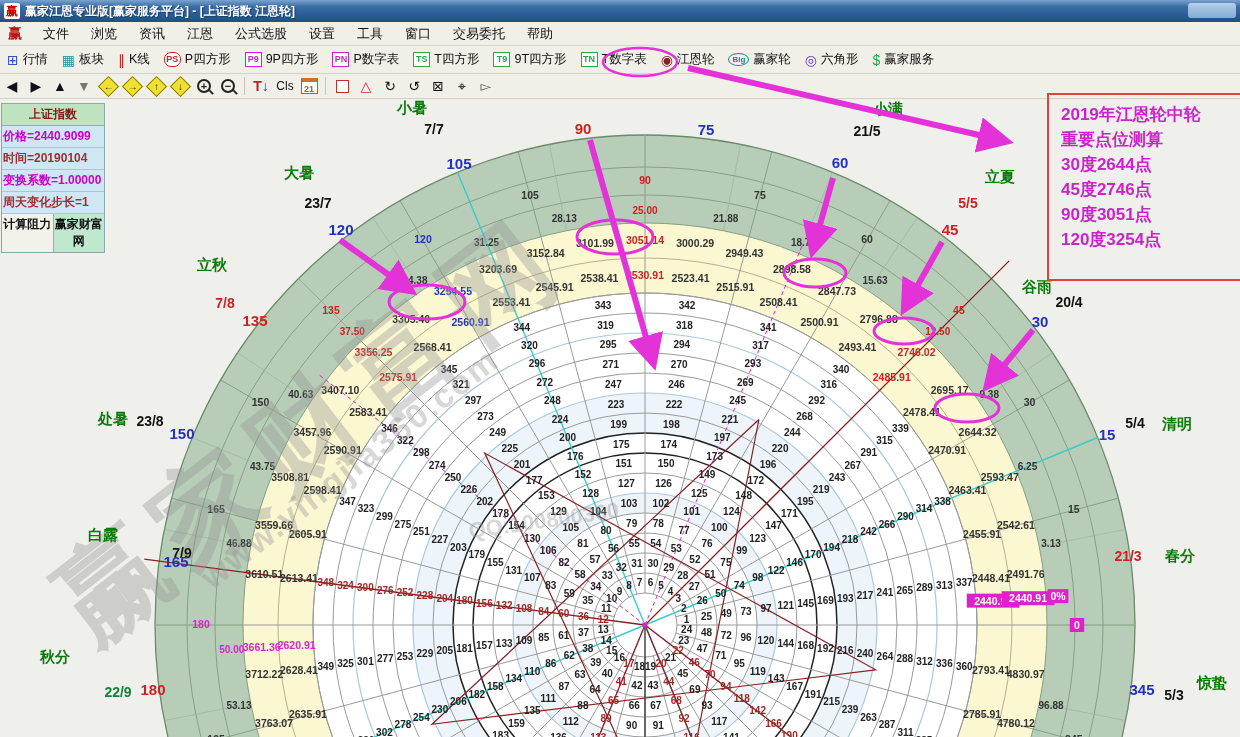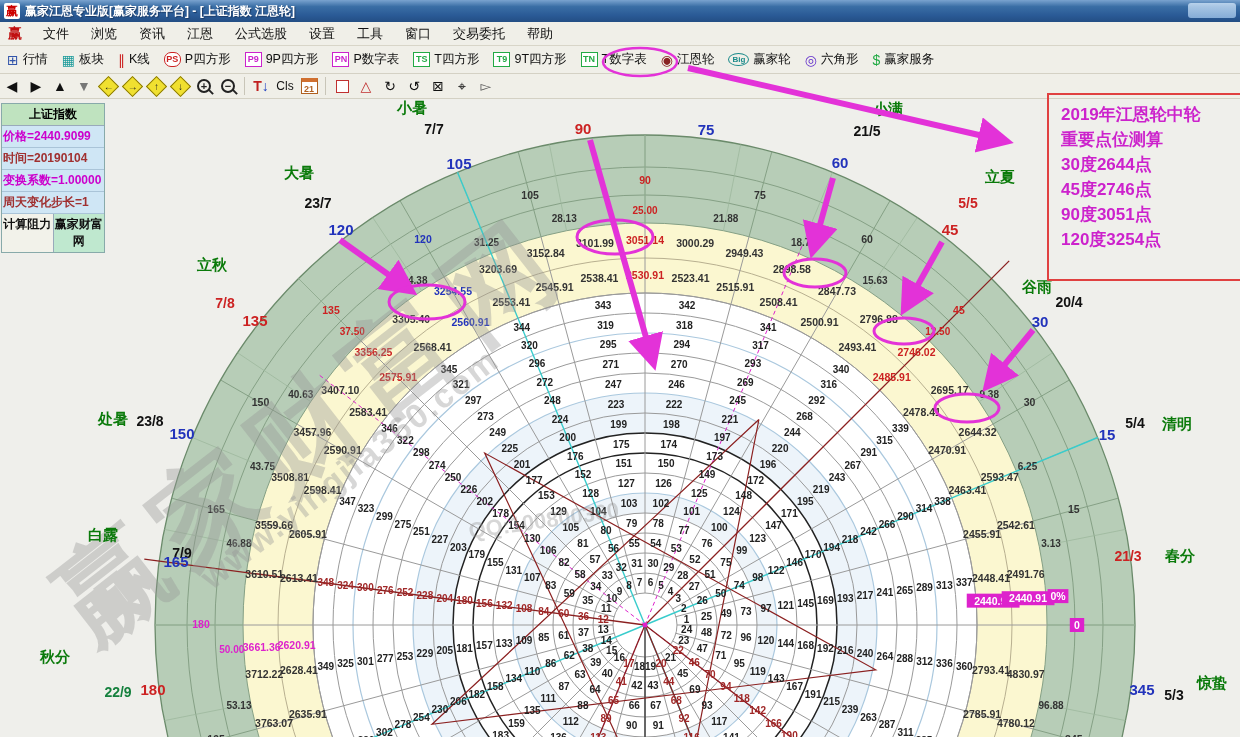--- a/index.html
+++ b/index.html
@@ -41,21 +41,21 @@
   .mag:after { content:""; position:absolute; width:6px; height:2px; background:#222;
     right:-5px; bottom:-2px; transform:rotate(45deg); }
   .cal { width:17px; height:16px; border:1px solid #b06020; background:#fff; font-size:9px; font-weight:bold;
     color:#b06020; text-align:center; line-height:14px; border-top:4px solid #d07030; }
   .redsq { width:13px; height:13px; border:1px solid #c03030; background:#fff; }
   .tsep { width:1px; height:18px; background:#c8c5b8; margin:0 4px; }
 
   
   #info-panel { position:absolute; left:1px; top:103px; width:104px; font-size:12px; font-weight:bold;
     border:1px solid #8aa; background:#cfe6f5; }
-  #info-panel .hd { background:#bfe3bf; color:#000000; text-align:center; padding:2px 0; border-bottom:1px solid #9ab; }
+  #info-panel .hd { background:#bfe3bf; color:#7f1d1d; text-align:center; padding:2px 0; border-bottom:1px solid #9ab; }
   #info-panel .row { padding:2px 1px; border-bottom:1px solid #aac4d8; white-space:nowrap; overflow:hidden; }
   #info-panel .btns { display:flex; }
   #info-panel .btns div { flex:1; text-align:center; padding:2px 0; color:#111; }
   #btn-resist { background:#f2f2ea; border-right:1px solid #9ab; }
   #btn-support { background:#bfe8cf; }
 
   
   #anno-box { position:absolute; left:1047px; top:93px; width:217px; height:188px;
     border:2px solid #e04040; padding:7px 0 0 12px; }
   #anno-box div { color:#cc22cc; font-size:17px; font-weight:bold; line-height:25px; }

